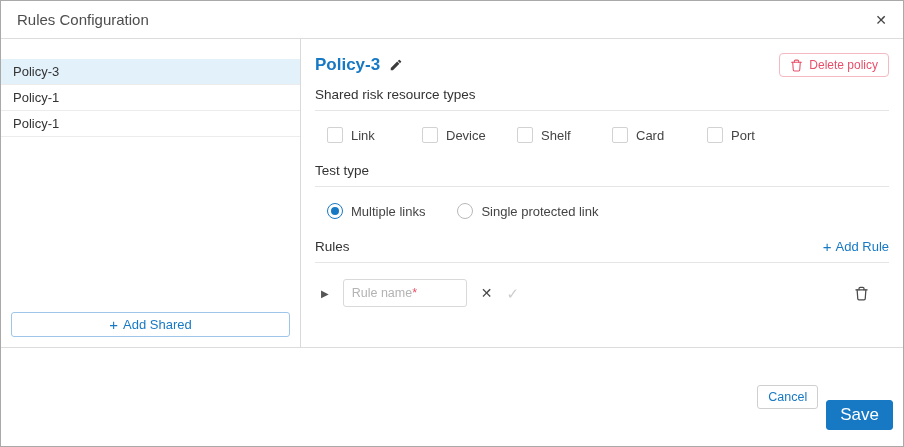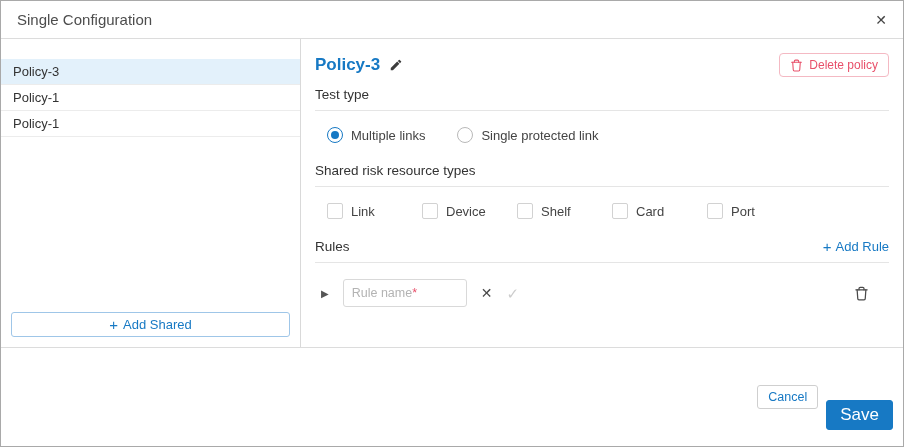--- a/index.html
+++ b/index.html
@@ -68,21 +68,21 @@
   .dlg-footer{flex:0 0 38px;border-top:1px solid #dcdcdc;display:flex;align-items:center;justify-content:flex-end;gap:8px;padding:16px 10px;}
   .btn-cancel{border:1px solid #cfcfcf;background:#fff;color:var(--accent-blue);font-size:12.5px;padding:4px 10px;border-radius:3px;cursor:pointer;}
   .btn-save{border:1px solid var(--accent-blue);background:var(--accent-blue);color:#fff;font-size:17px;padding:4px 13px;border-radius:3px;cursor:pointer;margin-top:36px;}
 </style>
 </head>
 <body>
 
 <div class="dialog">
 
   <div class="dlg-header">
-    <span class="dlg-title">Single Configuration</span>
+    <span class="dlg-title">Rules Configuration</span>
     <span class="close">✕</span>
   </div>
 
   <div class="dlg-body">
 
     <aside class="sidebar">
       <div class="policy-list">
         <div class="policy-item selected">Policy-3</div>
         <div class="policy-item">Policy-1</div>
         <div class="policy-item">Policy-1</div>
@@ -108,35 +108,20 @@
           <svg viewBox="0 0 24 24" fill="none" stroke="currentColor" stroke-width="2" stroke-linecap="round" stroke-linejoin="round">
               <polyline points="3 6 5 6 21 6"></polyline>
               <path d="M19 6l-1 14a2 2 0 0 1-2 2H8a2 2 0 0 1-2-2L5 6"></path>
               <path d="M8 6V4a2 2 0 0 1 2-2h4a2 2 0 0 1 2 2v2"></path>
             </svg>
           <span>Delete policy</span>
         </button>
       </div>
 
       <div class="section">
-        <div class="section-label">Test type</div>
-        <div class="divider"></div>
-        <div class="test-row">
-          <label class="radio-item">
-            <span class="radio checked"></span>
-            <span>Multiple links</span>
-          </label>
-          <label class="radio-item">
-            <span class="radio"></span>
-            <span>Single protected link</span>
-          </label>
-        </div>
-      </div>
-
-      <div class="section">
         <div class="section-label">Shared risk resource types</div>
         <div class="divider"></div>
         <div class="checkbox-row">
           <label class="cb-item">
             <span class="cb-box"></span>
             <span>Link</span>
           </label>
           <label class="cb-item">
             <span class="cb-box"></span>
             <span>Device</span>
@@ -145,20 +130,35 @@
             <span class="cb-box"></span>
             <span>Shelf</span>
           </label>
           <label class="cb-item">
             <span class="cb-box"></span>
             <span>Card</span>
           </label>
           <label class="cb-item">
             <span class="cb-box"></span>
             <span>Port</span>
+          </label>
+        </div>
+      </div>
+
+      <div class="section">
+        <div class="section-label">Test type</div>
+        <div class="divider"></div>
+        <div class="test-row">
+          <label class="radio-item">
+            <span class="radio checked"></span>
+            <span>Multiple links</span>
+          </label>
+          <label class="radio-item">
+            <span class="radio"></span>
+            <span>Single protected link</span>
           </label>
         </div>
       </div>
 
       <div class="section">
         <div class="rules-header">
           <span class="section-label">Rules</span>
           <button class="add-rule">
             <span class="plus">+</span>
             <span>Add Rule</span>

